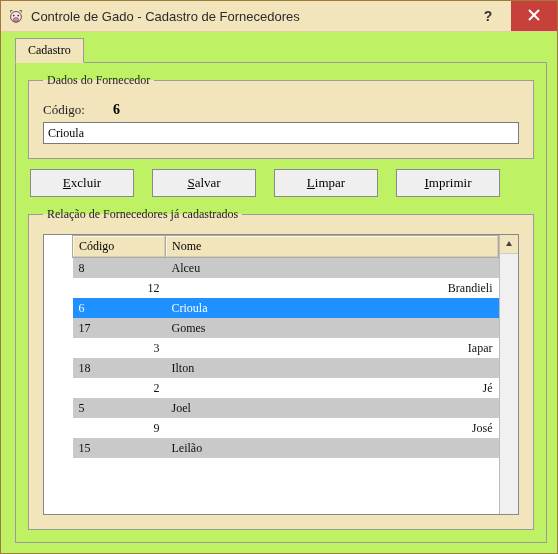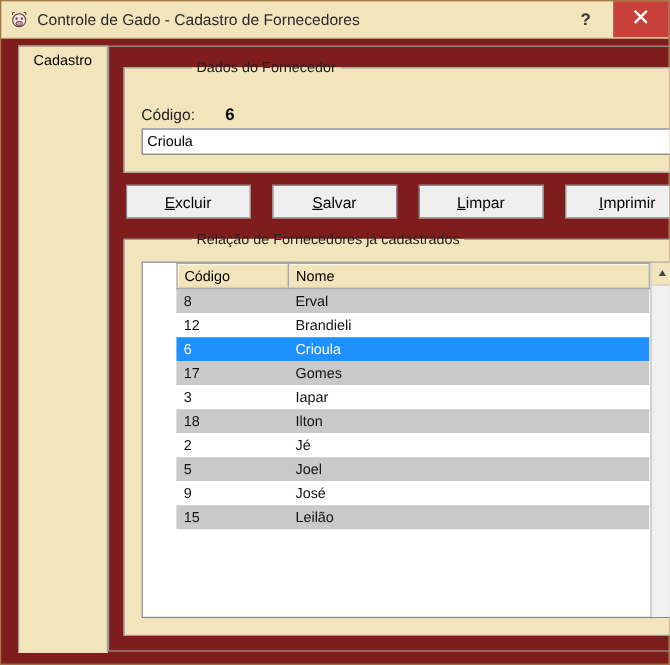--- a/index.html
+++ b/index.html
@@ -7,21 +7,21 @@
     padding: 0;
     font-family: "Segoe UI", Tahoma, sans-serif;
     font-size: 12px;
     background: #ffffff;
   }
   .window {
     width: 558px;
     height: 554px;
     box-sizing: border-box;
     border: 1px solid #a07a3a;
-    background: #7f1d1d;
+    background: #bef264;
     box-shadow: 0 2px 8px rgba(0,0,0,0.25);
     display: flex;
     flex-direction: column;
   }
   
   .titlebar {
     height: 30px;
     background: #f2e5bb;
     display: flex;
     align-items: center;
@@ -64,20 +64,22 @@
     background: #c8403a;
     color: #fff;
     font-size: 16px;
   }
   
   .client {
     flex: 1;
     padding: 6px 10px 10px 14px;
     box-sizing: border-box;
     display: flex;
+    flex-direction: column;
+    font-family: Liberation Serif, serif;
   }
   .tabstrip {
     display: flex;
     margin-bottom: -1px;
   }
   .tab {
     background: #f2e5bb;
     border: 1px solid #9c9c9c;
     border-bottom: 1px solid #f2e5bb;
     padding: 4px 12px 4px 12px;
@@ -97,27 +99,26 @@
   fieldset {
     border: 1px solid #9c9c9c;
     margin: 0;
     padding: 10px 14px 14px 14px;
     background: #f2e5bb;
   }
   fieldset > legend {
     padding: 0 4px;
     font-size: 12px;
     color: #222;
-    margin-left: 42px;
   }
   
   .row {
     display: flex;
     align-items: center;
-    margin-top: 14px;
+    margin-top: 4px;
   }
   .label {
     width: 70px;
     font-size: 13px;
     color: #222;
   }
   .value-bold {
     font-weight: bold;
     font-size: 14px;
   }
@@ -182,21 +183,21 @@
     border: 1px solid #aaa;
     box-shadow: inset -1px -1px 0 rgba(0,0,0,0.1), inset 1px 1px 0 rgba(255,255,255,0.6);
   }
   table.grid th.col-code { width: 80px; }
   table.grid td {
     padding: 1px 6px;
     font-size: 12px;
     height: 18px;
     color: #111;
   }
-  tr.striped-light td { background: #ffffff; }
+  tr.striped-light td { background: #ffffff; text-align: right; }
   tr.striped-dark  td { background: #c9c9c9; }
   tr.selected td {
     background: #1e90ff !important;
     color: #fff;
   }
   .scroll-col {
     width: 18px;
     background: #f0f0f0;
     border-left: 1px solid #bbb;
     display: flex;
@@ -276,21 +277,21 @@
             <table class="grid">
               <thead>
                 <tr>
                   <th class="col-code">Código</th>
                   <th>Nome</th>
                 </tr>
               </thead>
               <tbody id="rows-body">
                   <tr class="striped-dark">
                     <td>8</td>
-                    <td>Erval</td>
+                    <td>Alceu</td>
                   </tr>
                   <tr class="striped-light">
                     <td>12</td>
                     <td>Brandieli</td>
                   </tr>
                   <tr class="striped-dark selected">
                     <td>6</td>
                     <td>Crioula</td>
                   </tr>
                   <tr class="striped-dark">

